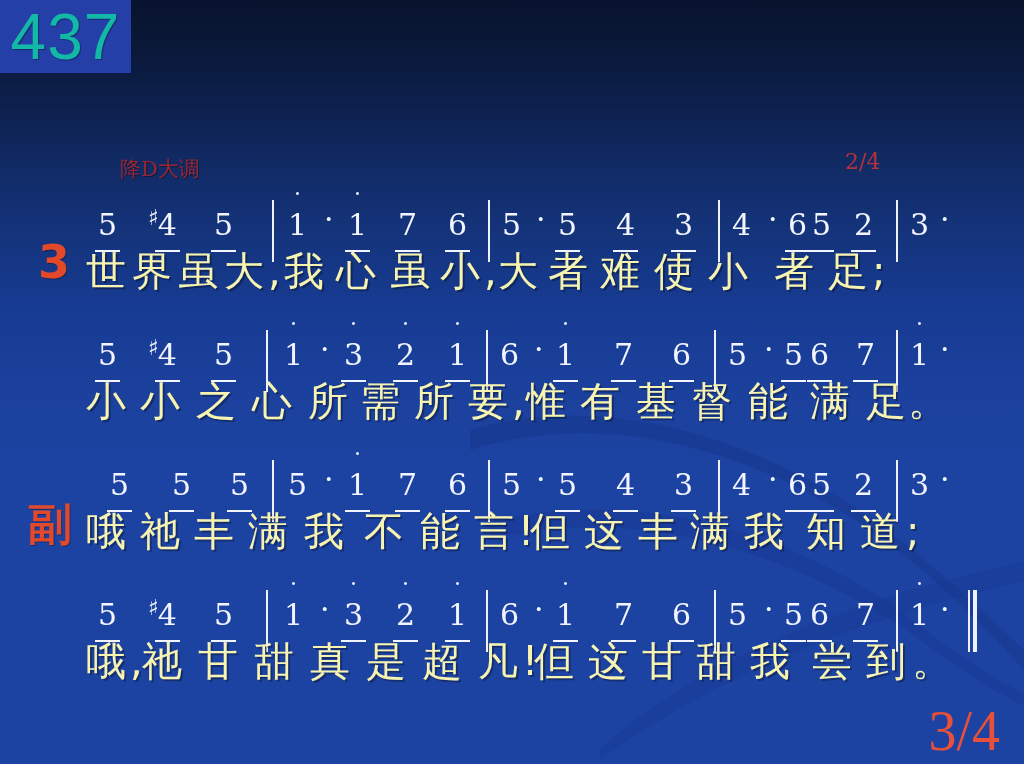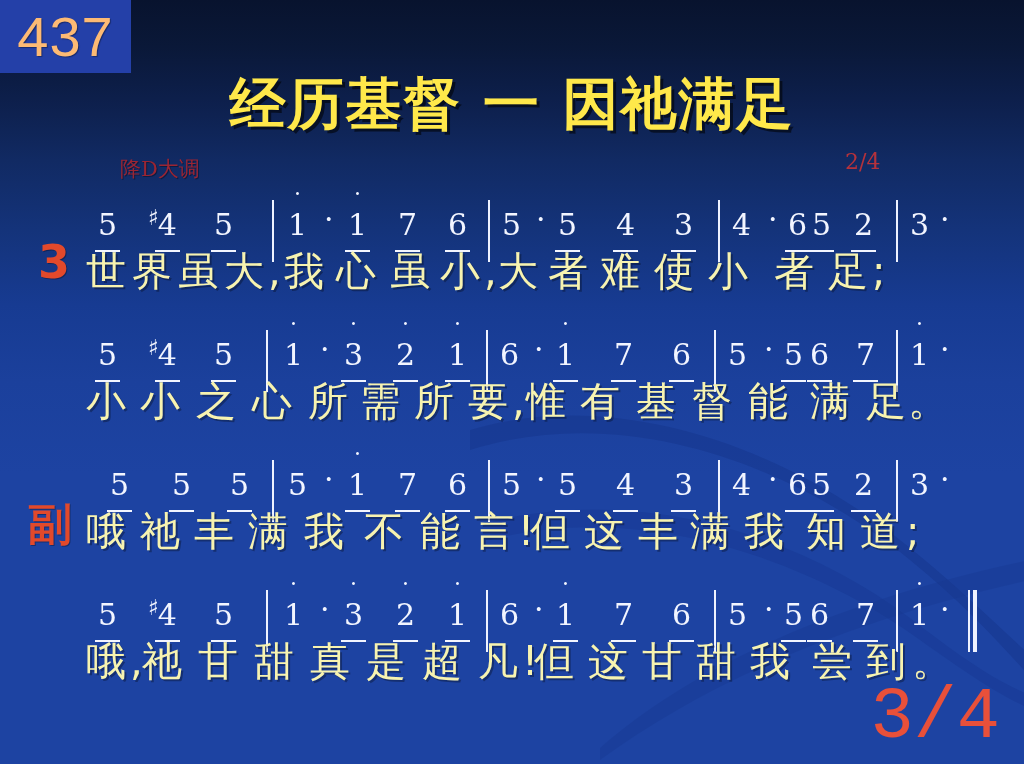--- a/index.html
+++ b/index.html
@@ -27,21 +27,21 @@
   #sw1{left:470px;top:390px;width:600px;height:330px;opacity:.55;}
   #sw2{left:600px;top:560px;width:430px;height:210px;opacity:.45;}
 
   
   #badge{
     position:absolute;left:0;top:0;width:131px;height:73px;
     background:#2440a8;
     display:flex;align-items:center;justify-content:center;
   }
   #badge .num{
-    color:#fdba74;font-size:56px;line-height:56px;font-weight:400;
+    color:#14b8a6;font-size:64px;line-height:56px;font-weight:400;
     font-family:"Liberation Sans","DejaVu Sans",sans-serif;
     letter-spacing:1px;
     text-shadow:1px 1px 1px rgba(0,0,0,.35);
   }
 
   
   #title{
     position:absolute;left:0;top:74px;width:1024px;text-align:center;
     color:#ffe84a;font-size:56px;font-weight:bold;line-height:60px;
     letter-spacing:2px;
@@ -120,43 +120,42 @@
   .bar.tall{height:62px;}
   .bar.final{width:2px;}
   .bar.final::after{
     content:"";position:absolute;left:5px;top:0;width:4px;height:100%;
     background:#eef2ff;
   }
 
   .ly{position:absolute;display:inline-block;font-size:40px;line-height:58px;}
 
   #pagenum{
-    position:absolute;right:24px;bottom:17px;
-    color:#e8503a;font-size:72px;line-height:58px;
-    font-family:Liberation Mono, monospace;
+    position:absolute;right:24px;bottom:4px;
+    color:#e8503a;font-size:56px;line-height:58px;
+    font-family:Liberation Serif, serif;
   }
 </style>
 </head>
 <body>
 
 <div id="slide">
 
   <svg class="swoosh" id="sw1" viewBox="0 0 600 330" preserveAspectRatio="none">
     <path d="M0,60 C160,10 330,80 440,170 C520,235 560,290 600,330 L600,300 C540,250 500,205 430,150 C320,62 150,-5 0,40 Z" fill="#15348a" opacity="0.85"></path>
     <path d="M20,150 C170,110 340,170 450,250 C520,300 560,325 600,330 L600,318 C545,305 505,278 440,228 C330,145 170,95 20,132 Z" fill="#15358f" opacity="0.7"></path>
   </svg>
   <svg class="swoosh" id="sw2" viewBox="0 0 430 210" preserveAspectRatio="none">
     <path d="M0,200 C110,120 250,60 430,20 L430,0 C240,40 95,105 0,188 Z" fill="#16378f" opacity="0.8"></path>
   </svg>
 
   <div id="badge">
     <span class="num">437</span>
   </div>
 
-  <div id="title">经历基督 一 因祂满足</div>
 
   <div id="keysig">降D大调</div>
   <div id="meter">2/4</div>
 
   <div class="marker" id="mk-verse">3</div>
   <div class="marker" id="mk-chorus">副</div>
 
   <div class="staff" id="staff0">
     <div class="notes">
         <span class="n beam" style="left: 98px; top: 6px;"><span class="g"><span class="d">5</span></span></span>

